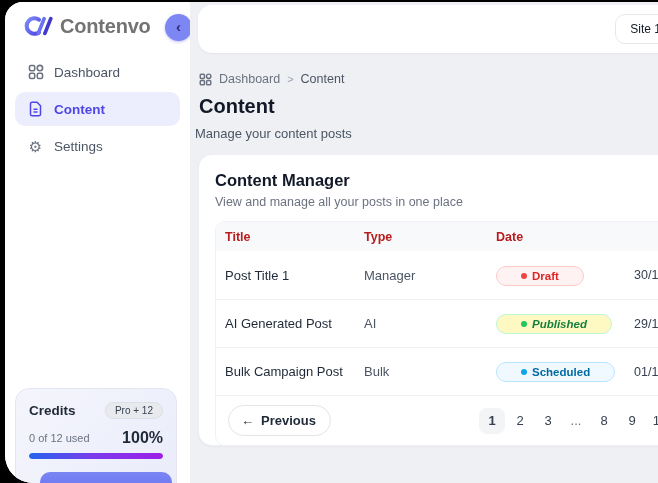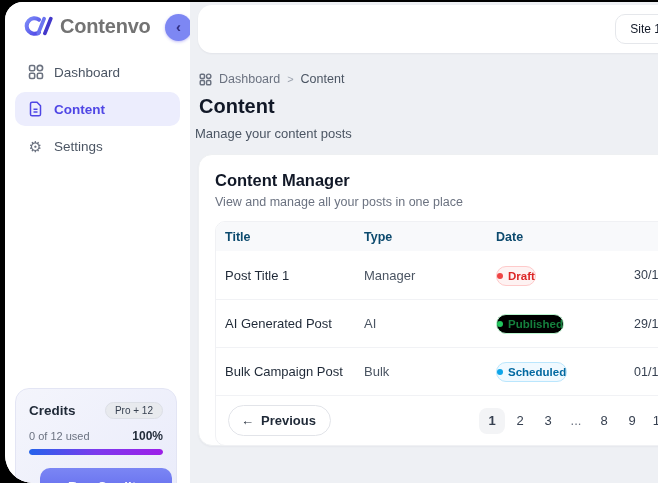--- a/index.html
+++ b/index.html
@@ -27,21 +27,21 @@
   
   .credits-card { position:absolute; left:10px; right:13px; top:386px; height:130px;
     background:linear-gradient(135deg,#f4f5fc,#e9ebfa); border:1px solid #e3e5f4;
     border-radius:14px; padding:13px; }
   .credits-head { display:flex; align-items:center; justify-content:space-between; }
   .credits-title { font-size:13.5px; font-weight:bold; color:#1f2937; }
   .plan-badge { font-size:10px; color:#374151; background:#e8eaee; border:1px solid #dcdfe6;
     border-radius:999px; padding:2px 9px; }
   .credits-usage { display:flex; align-items:center; justify-content:space-between; margin-top:10px; }
   .usage-text { font-size:11px; color:#6b7280; }
-  .percent-text { font-size:12px; color:#1f2937; font-weight:bold; }
+  .percent-text { font-size:16px; color:#1f2937; font-weight:bold; }
   .progress-track { margin-top:6px; height:6px; border-radius:3px; overflow:hidden; background:#e5e7eb; }
   .progress-fill { height:100%; width:100%; border-radius:3px;
     background:linear-gradient(90deg,#2563eb,#7c3aed,#9d1fe8); }
   .buy-btn { margin-top:13px; width:132px; margin-left:11px; height:36px; border:none; border-radius:10px;
     background:linear-gradient(180deg,#7b86f4,#5b64ec); color:#fff; font-size:13.5px; font-weight:bold;
     cursor:pointer; display:block; }
 
   
   .main { position:absolute; left:185px; top:0; right:0; bottom:0; background:#eef0f4; }
   .topbar { position:absolute; left:8px; top:3px; right:-26px; height:48px; background:#fff;
@@ -58,33 +58,33 @@
   .page-subtitle { position:absolute; left:5px; top:124px; font-size:13px; color:#4b5563; }
 
   .cm-card { position:absolute; left:8px; top:152px; right:-100px; height:292px; background:#fff;
     border-radius:14px; border:1px solid #eef0f2; box-shadow:0 1px 2px rgba(16,24,40,.04); padding:16px; }
   .cm-title { font-size:16.5px; font-weight:bold; color:#111827; }
   .cm-subtitle { font-size:12.5px; color:#6b7280; margin-top:5px; }
 
   .table-wrap { margin-top:12px; border:1px solid #f0f1f4; border-radius:10px; overflow:hidden; }
   .t-row { display:grid; grid-template-columns:139px 132px 138px 1fr; align-items:center; }
   .t-head { background:#f8f9fb; height:29px; }
-  .t-head .cell { font-size:12.5px; font-weight:bold; color:#0c4a6e; }
+  .t-head .cell { font-size:12.5px; font-weight:bold; color:#b91c1c; }
   .cell { padding-left:9px; white-space:nowrap; }
   .t-body-row { height:48px; border-top:1px solid #f1f2f5; background:#fff; }
   .cell-title { font-size:13px; color:#1f2937; }
   .cell-type { font-size:13px; color:#4b5563; }
   .cell-date { font-size:12.5px; color:#374151; }
 
   .badge { display:inline-flex; align-items:center; gap:5px; font-size:11.5px; font-weight:bold;
-    padding:3px 0; border-radius:999px; border:1px solid; }
+    padding:3px 24px; border-radius:999px; border:1px solid; }
   .dot { width:6px; height:6px; border-radius:50%; }
   .badge.red   { background:#fef2f2; border-color:#fecaca; color:#dc2626; }
   .badge.red .dot { background:#ef4444; }
-  .badge.green { background:#000000; border-color:#bbf7d0; color:#15803d; }
+  .badge.green { background:#fef9c3; border-color:#bbf7d0; color:#15803d;font-style:italic; }
   .badge.green .dot { background:#22c55e; }
   .badge.blue  { background:#f0f9ff; border-color:#bae6fd; color:#0369a1; }
   .badge.blue .dot { background:#0ea5e9; }
 
   .t-footer { position:relative; height:50px; border-top:1px solid #f1f2f5; display:flex; align-items:center; }
   .prev-btn { margin-left:12px; height:31px; padding:0 14px 0 12px; display:inline-flex; align-items:center;
     gap:7px; background:#fff; border:1px solid #e2e4e9; border-radius:999px; font-size:13px; font-weight:bold;
     color:#1f2937; cursor:pointer; font-family:inherit; }
   .pages { position:absolute; left:263px; top:50%; transform:translateY(-50%);
     display:flex; align-items:center; gap:2px; }

